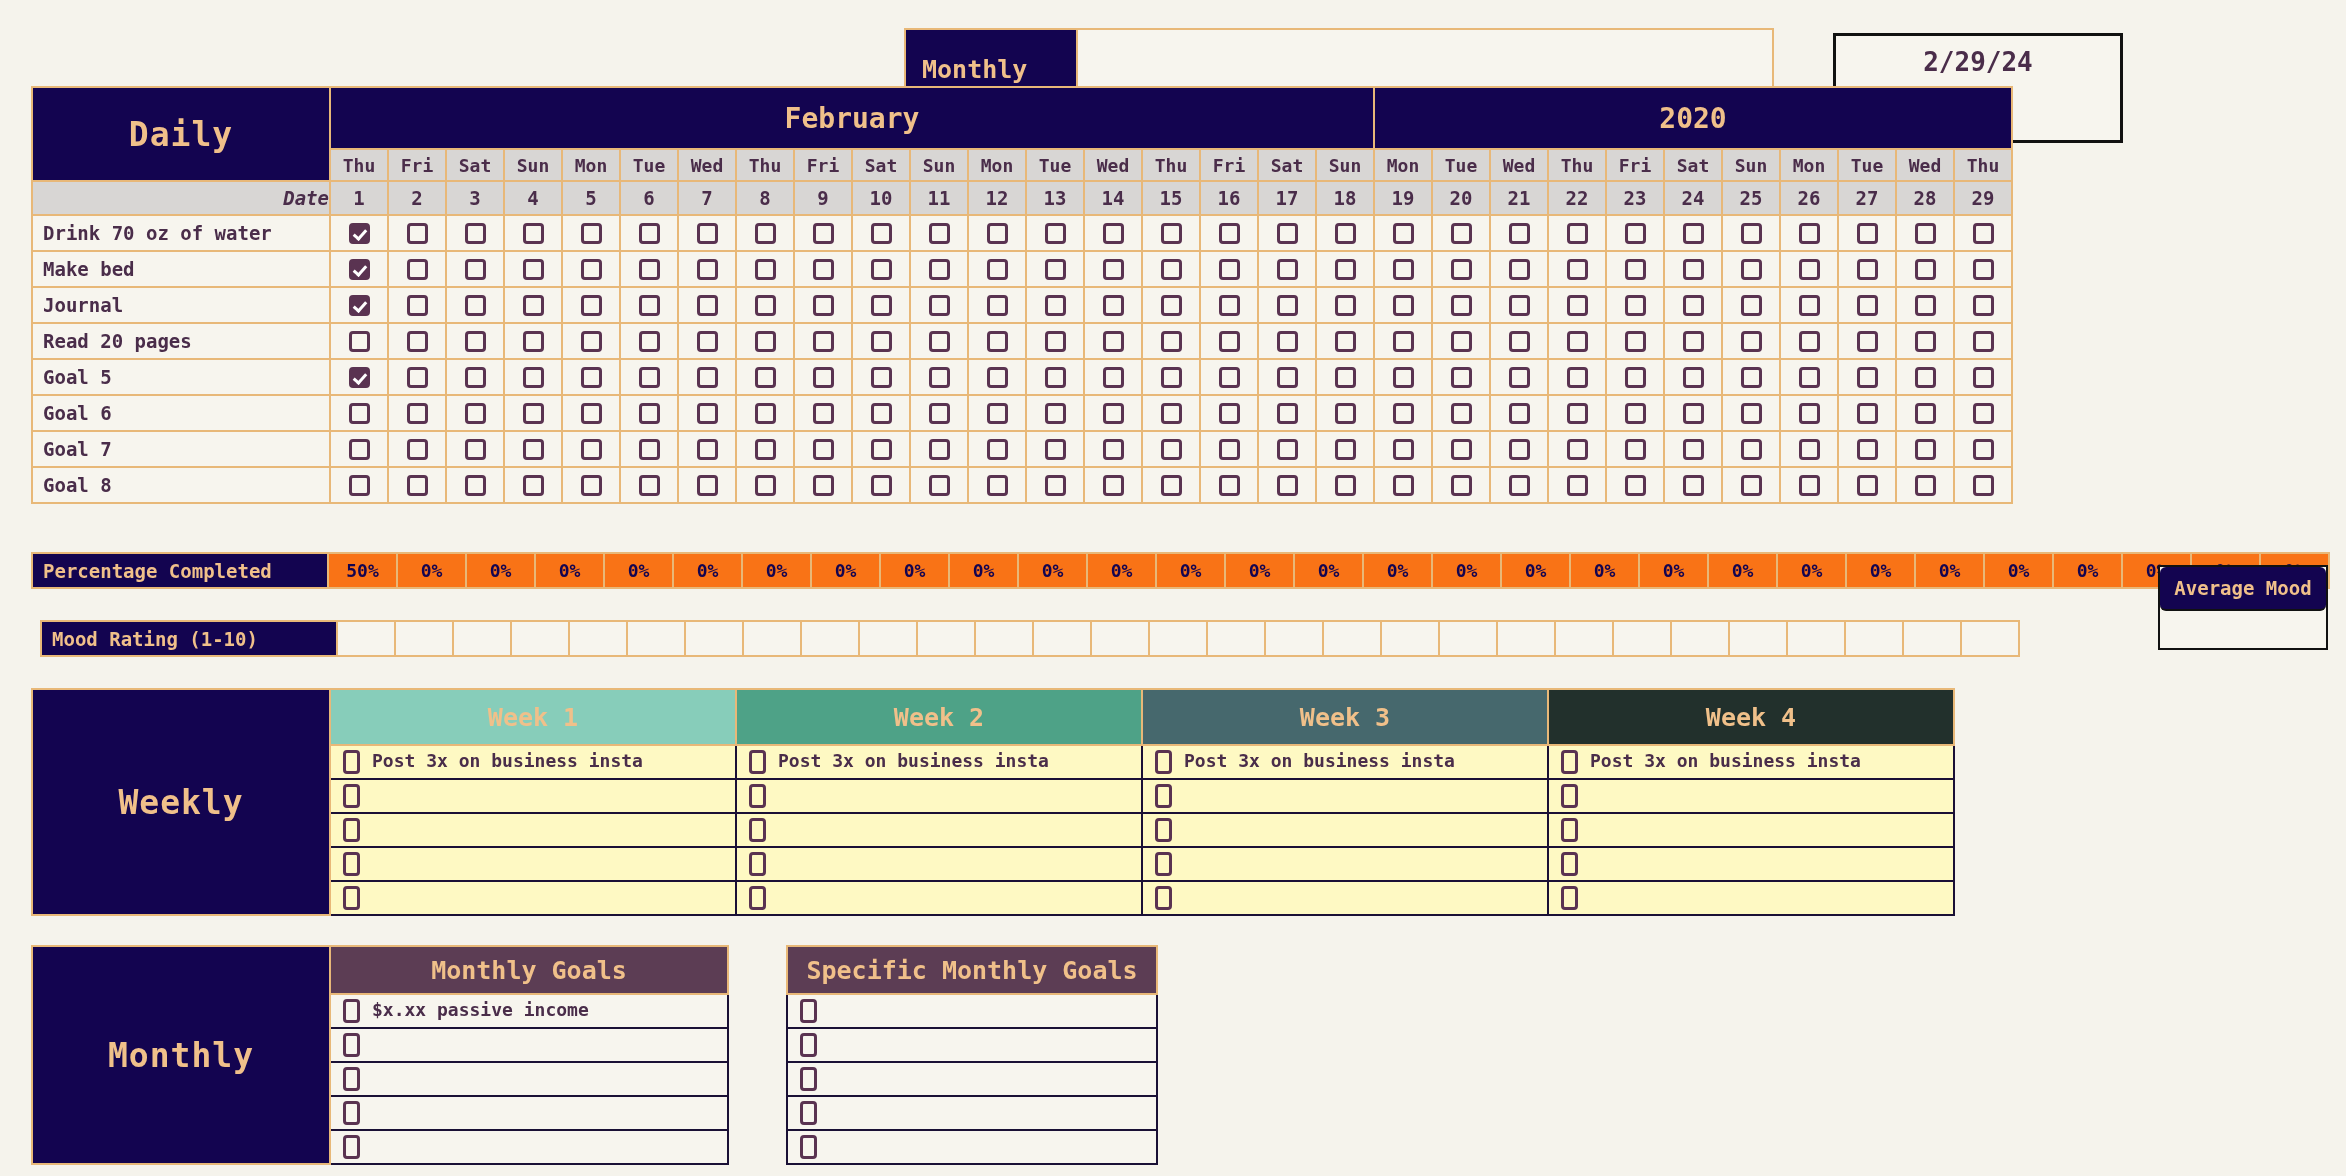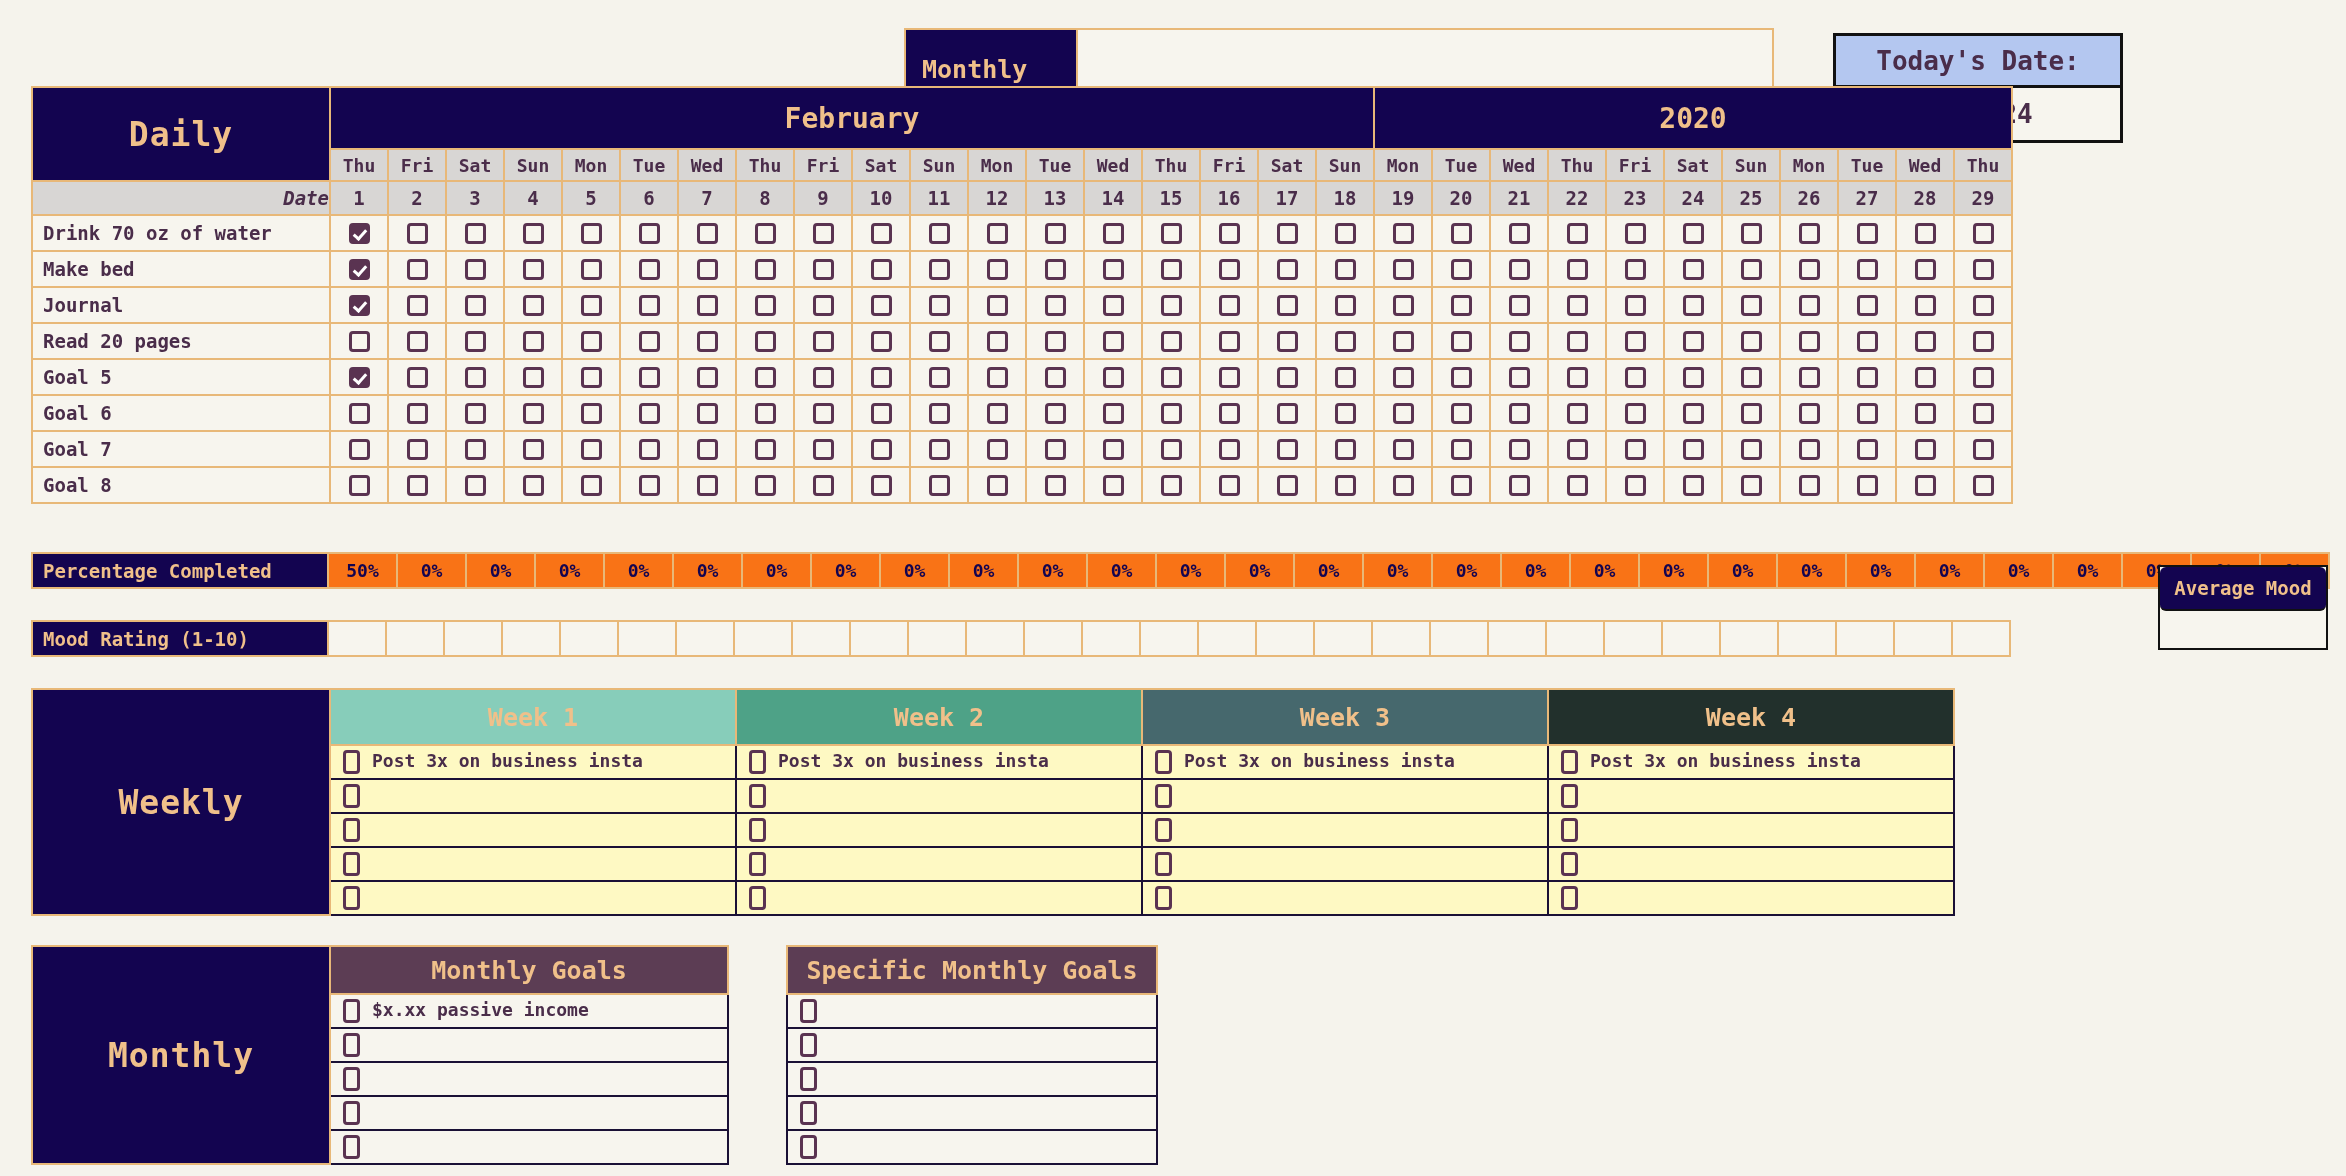--- a/index.html
+++ b/index.html
@@ -144,21 +144,21 @@
     position: absolute;
     left: 4px; top: 1px;
     width: 5px; height: 10px;
     border: solid #fff;
     border-width: 0 3px 3px 0;
     transform: rotate(42deg);
   }
 
   
   #pct-wrap { position: absolute; left: 31px; top: 552px; }
-  #mood-wrap { position: absolute; left: 31px; top: 620px; }
+  #mood-wrap { position: absolute; left: 40px; top: 620px; }
   .strip-label {
     background: #130450; color: #f0c08a;
     border: 2px solid #e8b878;
     font-size: 19px; font-weight: bold;
     text-align: left; padding-left: 10px !important;
     width: 296px; height: 35px;
     box-sizing: border-box;
   }
   .pct-cell {
     background: #f97316; color: #130450;
@@ -267,21 +267,20 @@
 
   <div id="monthly-goal-wrap">
     <div id="monthly-goal-label">
       <span>Monthly</span>
       <span>Goal:</span>
     </div>
     <div id="monthly-goal-value"></div>
   </div>
 
   <div id="today-wrap">
-    <div id="today-label">Today's Date:</div>
     <div id="today-value">2/29/24</div>
   </div>
 
 </div>
 
 <div id="daily-wrap">
   <table class="grid">
     <tbody>
       <tr>
         <td class="daily-title" rowspan="2">Daily</td>

